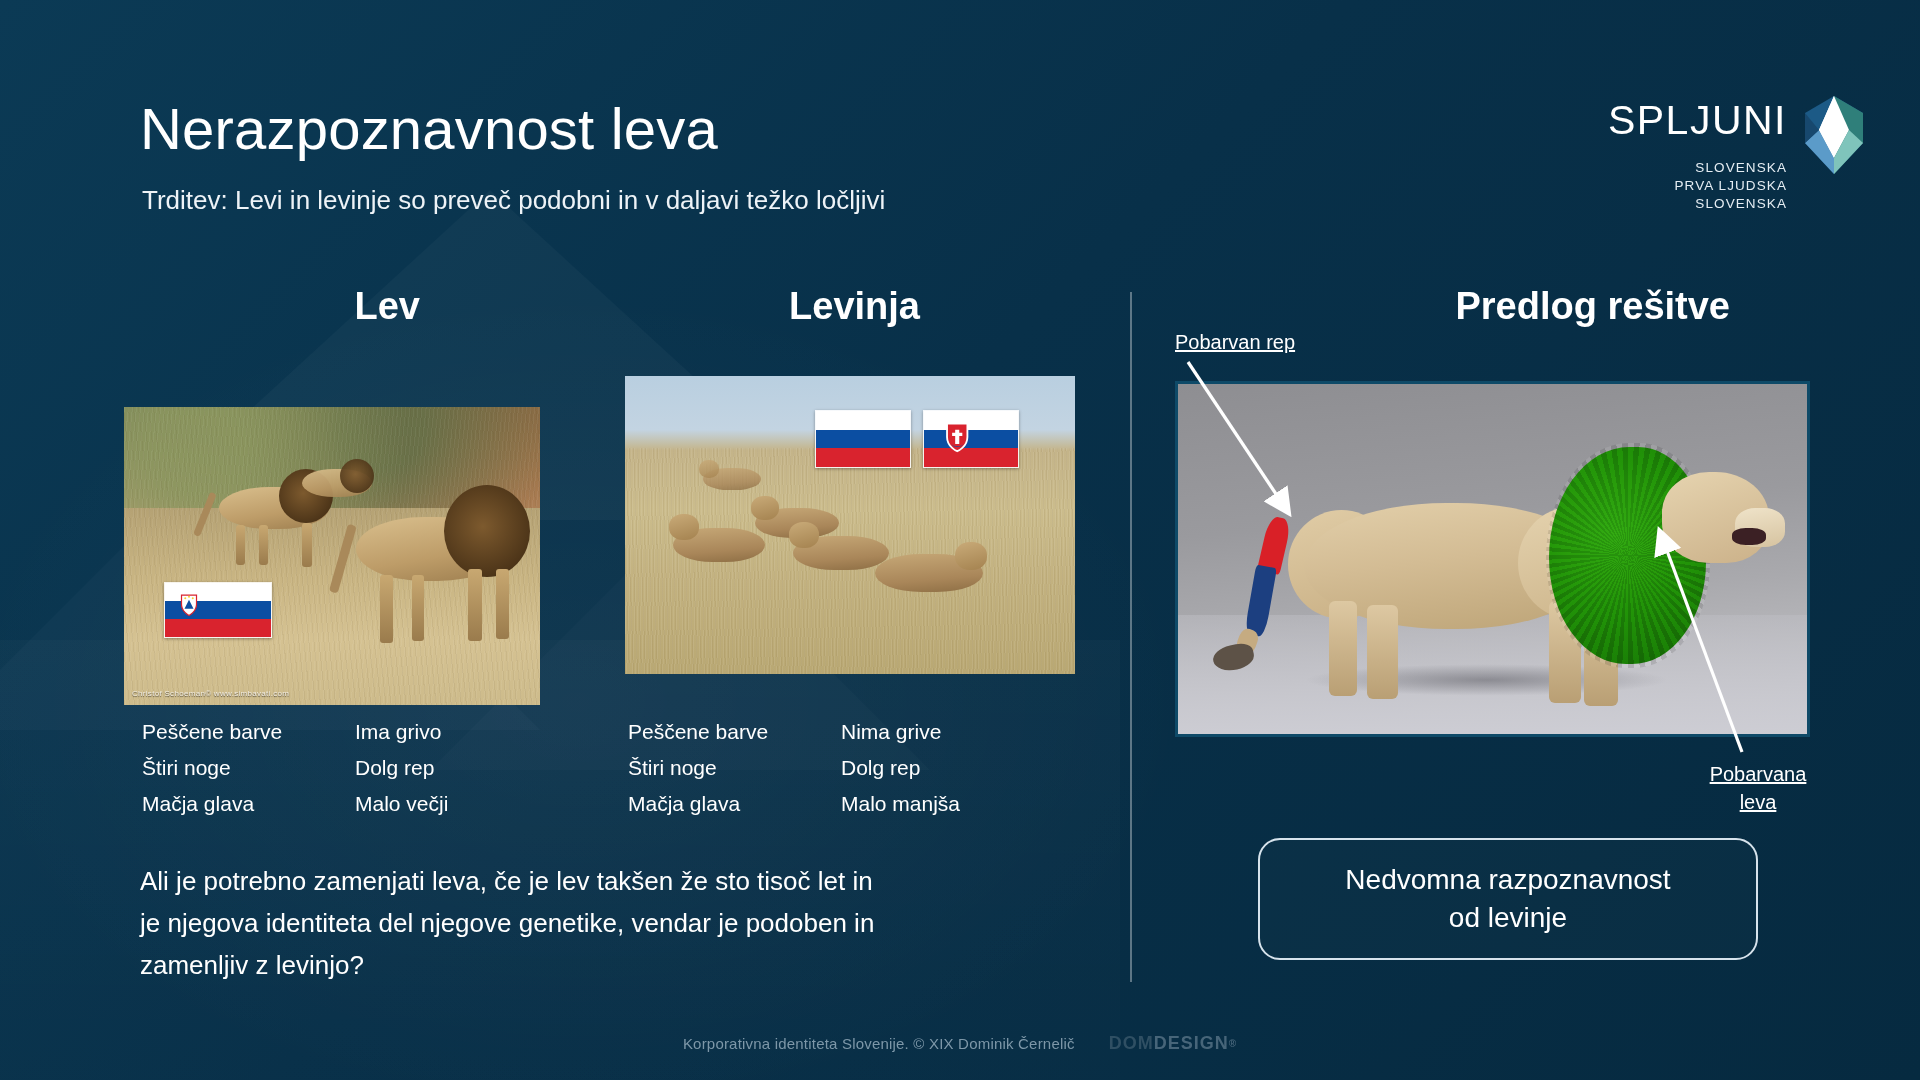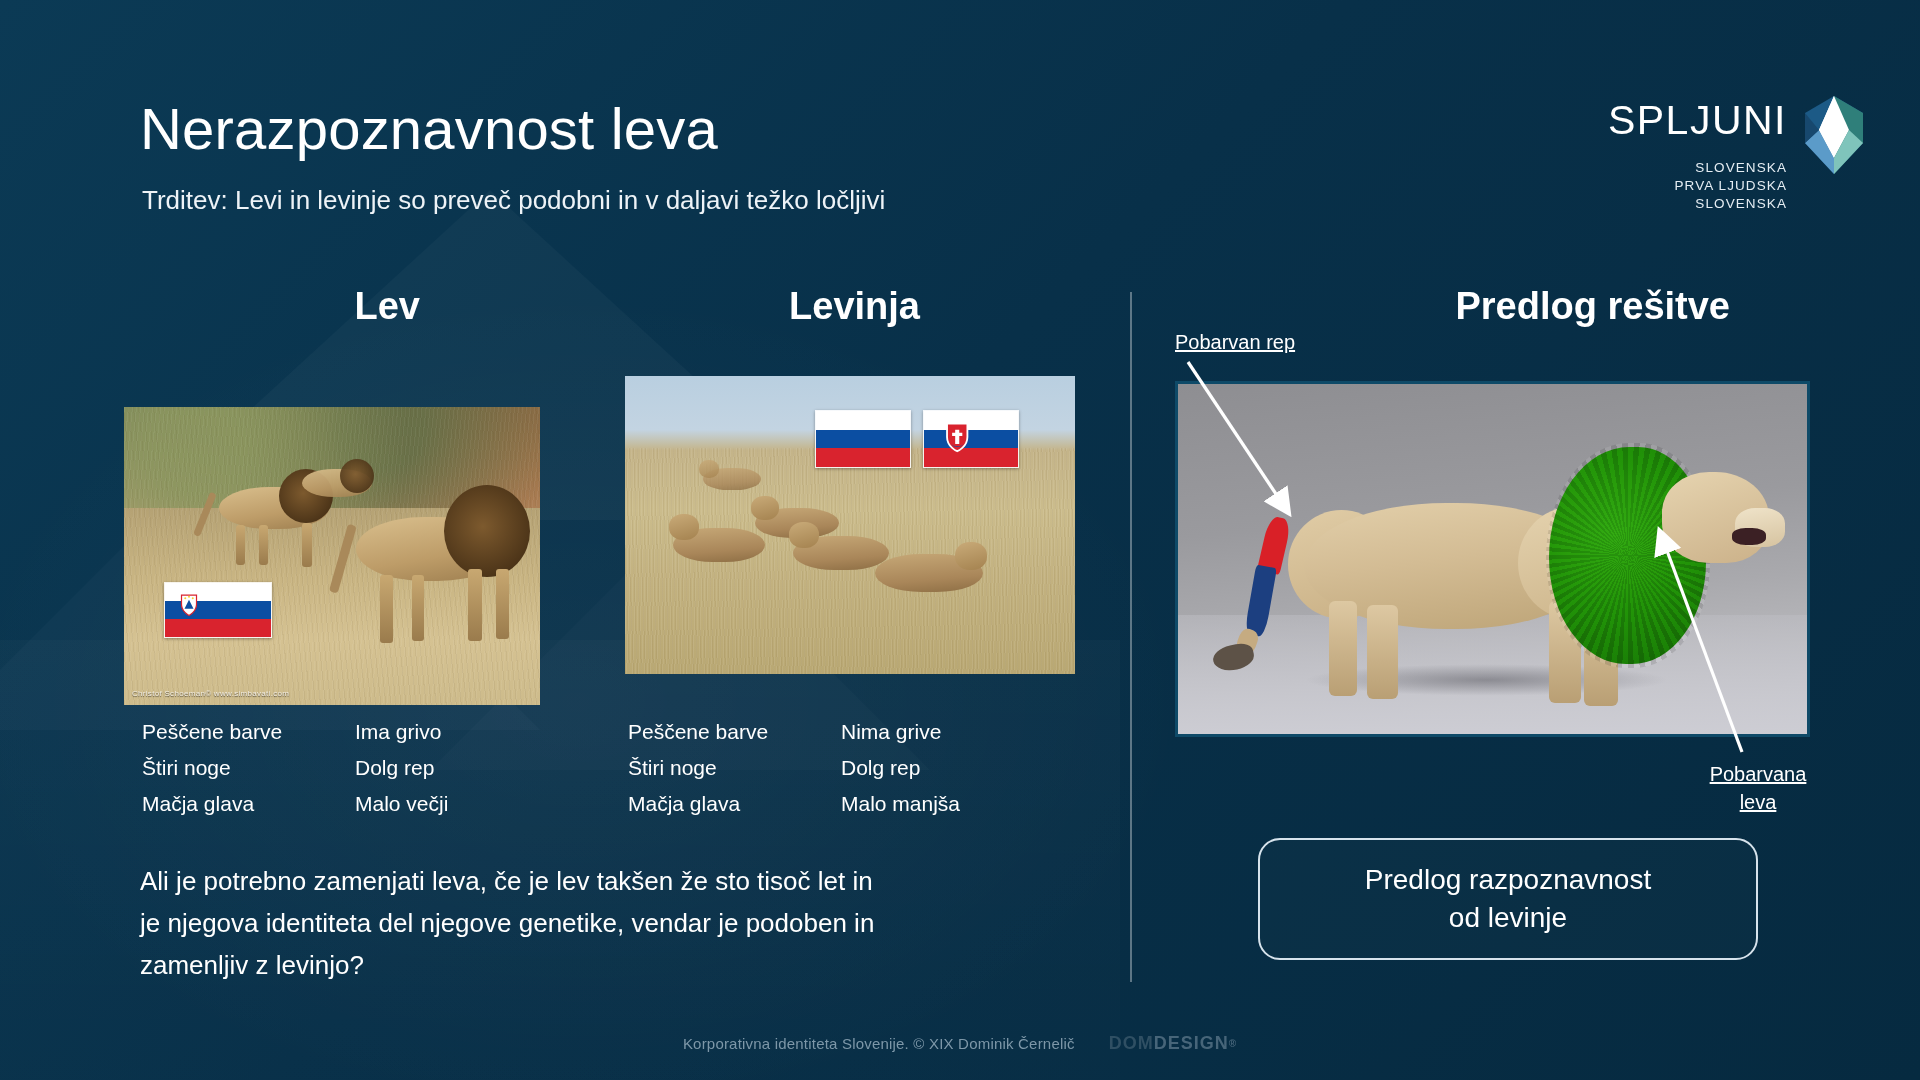--- a/index.html
+++ b/index.html
@@ -431,21 +431,21 @@
       <div>Nima grive</div>
       <div>Dolg rep</div>
       <div>Malo manjša</div>
     </div>
   </div>
 
   <div class="question">Ali je potrebno zamenjati leva, če je lev takšen že sto tisoč let in je njegova identiteta del njegove genetike, vendar je podoben in zamenljiv z levinjo?</div>
 
   <div class="conclusion">
     <div>
-      <div>Predlog razpoznavnost</div>
+      <div>Nedvomna razpoznavnost</div>
       <div>od levinje</div>
     </div>
   </div>
 
   <div class="footer">
     <div class="footer-text">Korporativna identiteta Slovenije. © XIX Dominik Černelič</div>
     <div class="footer-logo">
       <span class="dim">DOM</span>
       <span>DESIGN</span>
       <span style="font-size:10px;">®</span>

